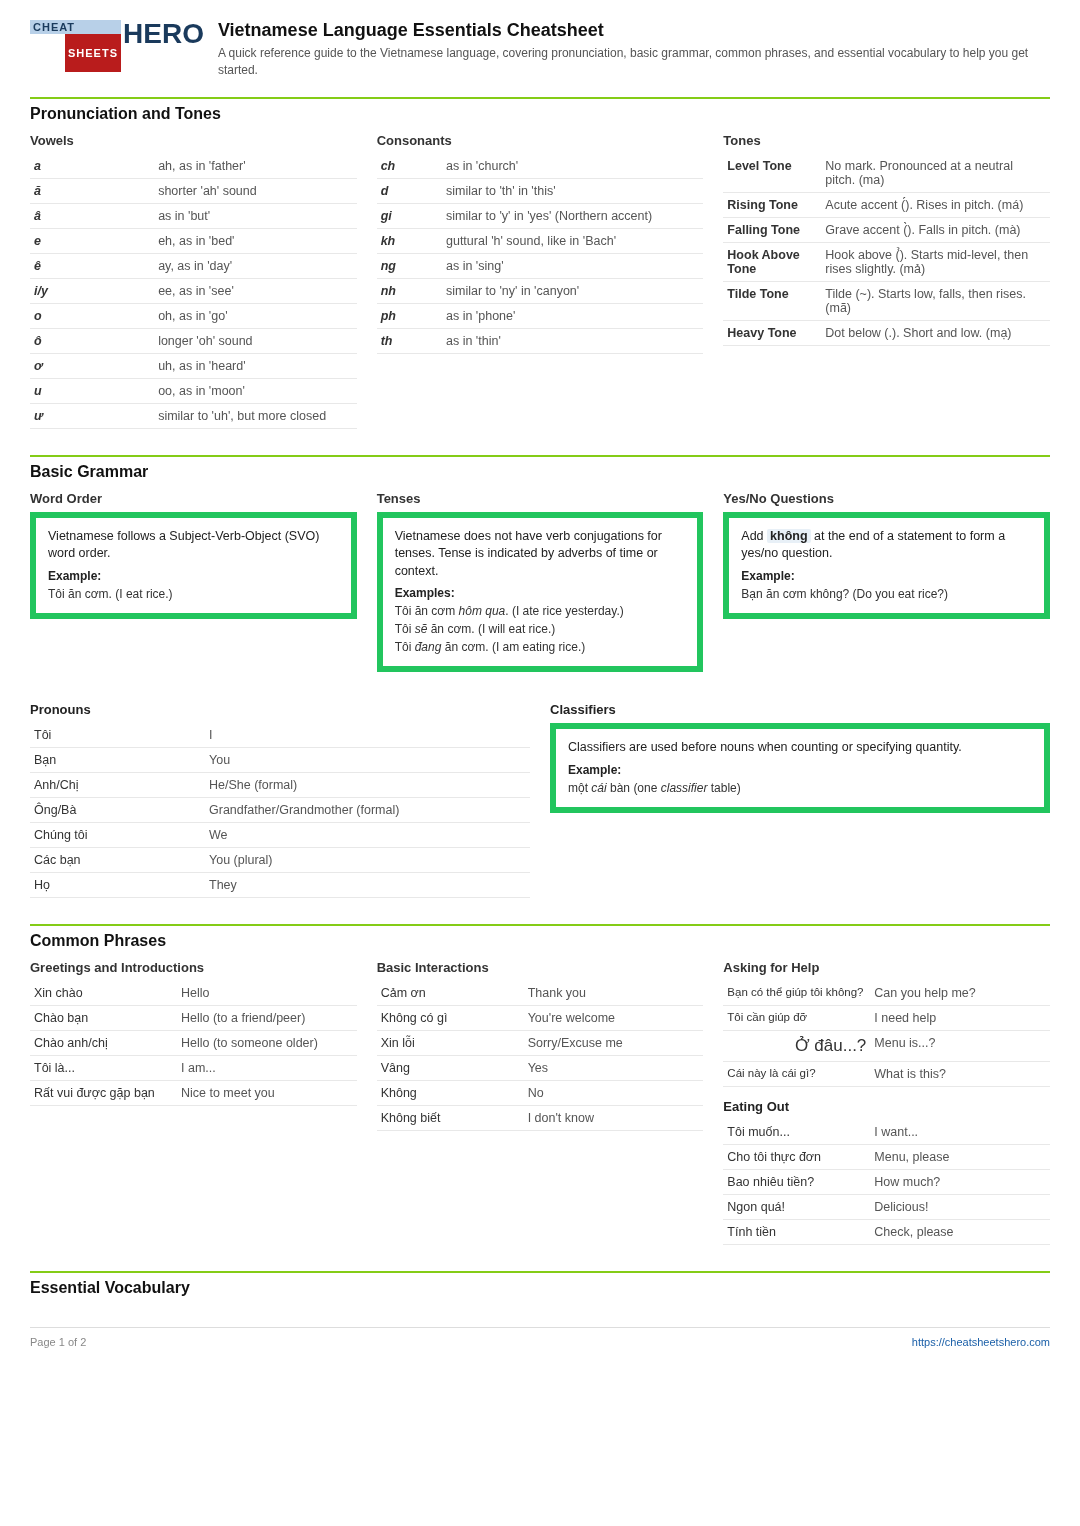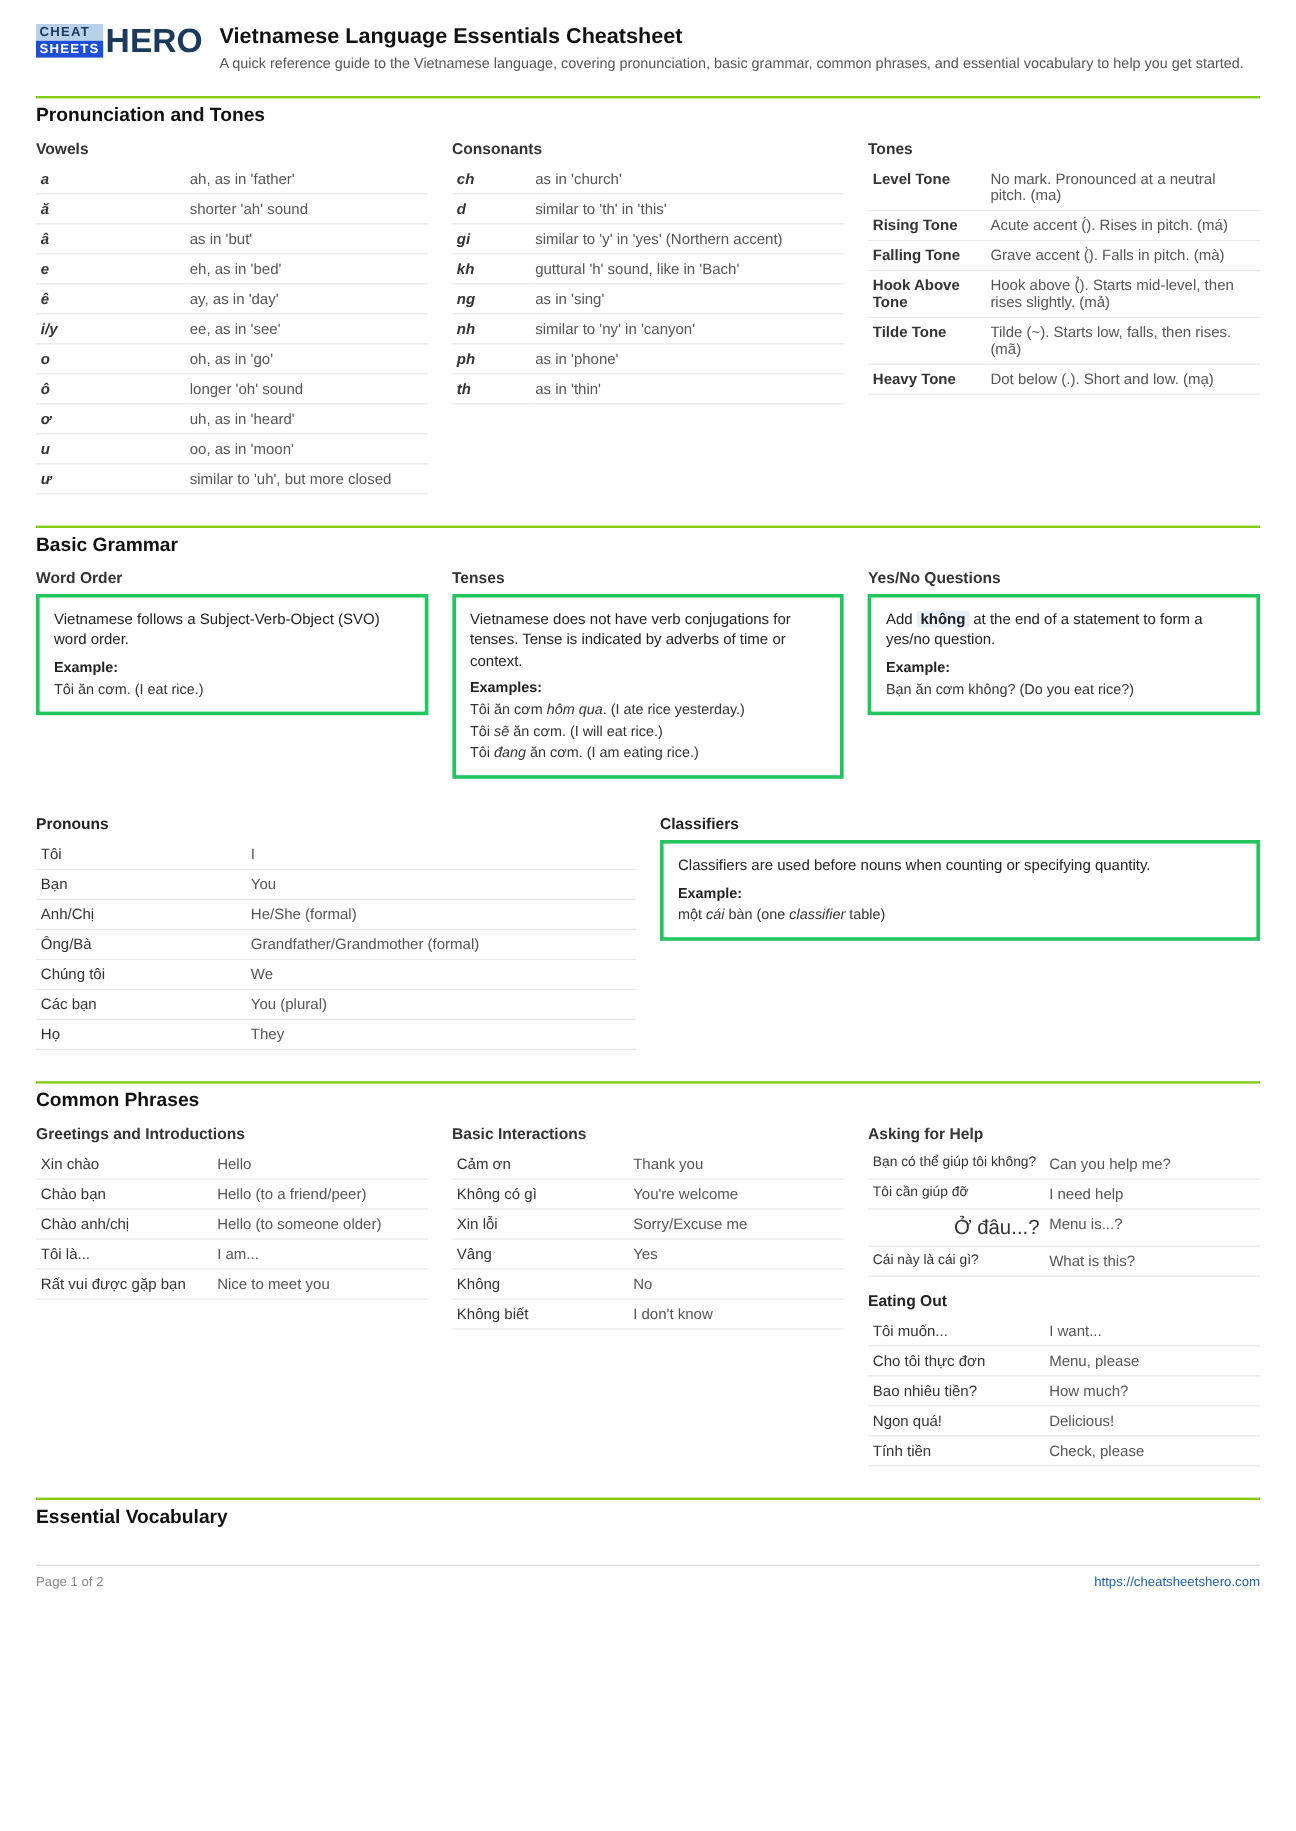--- a/index.html
+++ b/index.html
@@ -23,21 +23,21 @@
       display: flex;
       align-items: flex-start;
       gap: 0;
     }
     .logo-stacked {
       display: flex;
       flex-direction: column;
       margin-right: 0;
     }
     .logo-cheat { background: #b8d0e8; color: #1a3a5c; font-weight: 900; font-size: 11px; padding: 1px 3px; letter-spacing: 1px; }
-    .logo-sheets { background: #1d4ed8; color: #fff; font-weight: 900; font-size: 11px; padding: 1px 3px; letter-spacing: 1px; }
+    .logo-sheets { background: #b91c1c; color: #fff; font-weight: 900; font-size: 11px; padding: 13px 3px; letter-spacing: 1px; margin-left: 35px; }
     .logo-hero-text { font-size: 28px; font-weight: 900; color: #1a3a5c; line-height: 1; margin-left: 2px; }
     .header-text h1 { font-size: 18px; font-weight: 700; color: #111; margin-bottom: 4px; }
     .header-text p { font-size: 12px; color: #555; line-height: 1.4; }
 
     
     .section-title {
       font-size: 16px;
       font-weight: 700;
       color: #111;
       border-top: 2px solid #84cc16;
@@ -90,21 +90,21 @@
 
     
     .consonants-table td:first-child {
       width: 20%;
       font-style: italic;
       font-weight: 600;
     }
 
     
     .grammar-box {
-      border: 3px solid #22c55e;
+      border: 6px solid #22c55e;
       padding: 10px 12px;
       margin-bottom: 8px;
       font-size: 12.5px;
       min-height: 80px;
     }
     .grammar-box p { margin-bottom: 6px; line-height: 1.4; }
     .example-label { font-weight: 700; font-size: 12px; margin-top: 6px; margin-bottom: 2px; }
     .example-text { font-size: 12px; color: #333; line-height: 1.5; }
 
     

